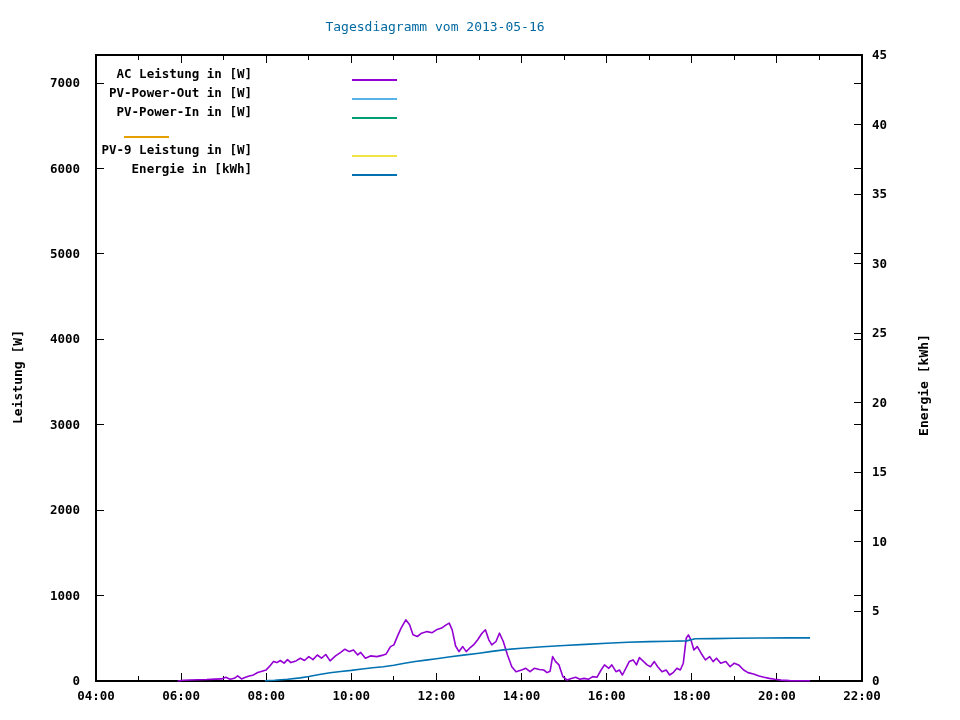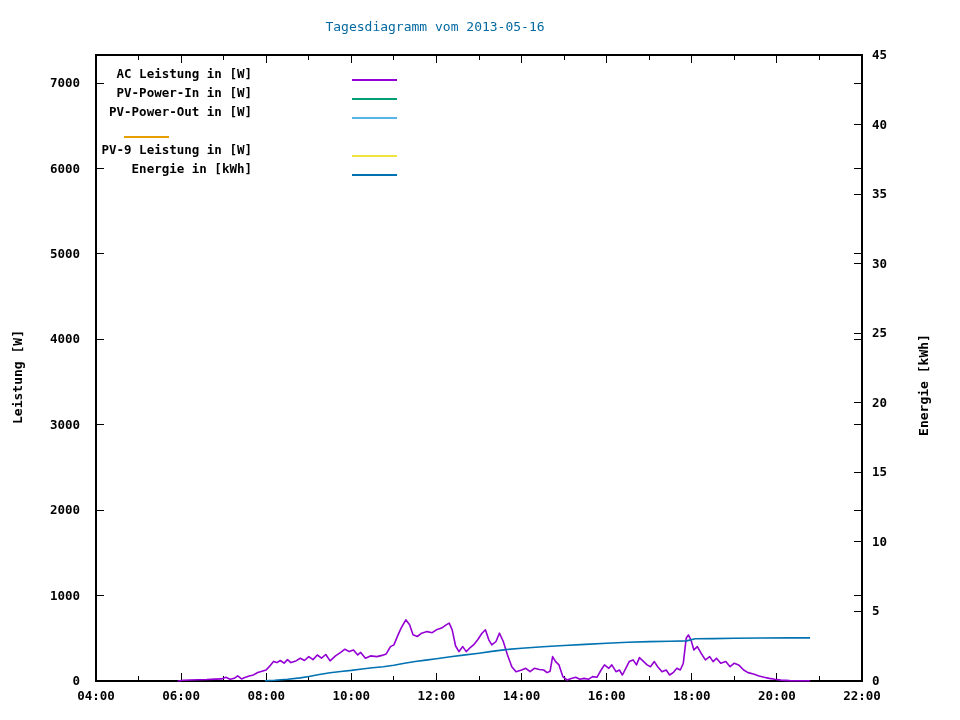--- a/index.html
+++ b/index.html
@@ -159,26 +159,26 @@
       <polyline points="177.7,681.0 183.2,680.3 189.6,680.0 198.1,679.7 206.6,679.5 215.2,679.1 221.5,678.9 225.8,677.2 230.1,679.3 234.3,678.3 237.7,675.9 241.5,678.9 244.9,677.4 249.2,676.0 253.5,674.9 257.7,672.5 262.0,671.2 266.2,669.9 270.5,665.2 273.5,661.4 276.9,662.6 280.3,660.5 284.1,663.1 287.5,659.6 290.9,662.6 296.0,660.9 300.3,658.2 304.5,660.5 308.8,656.6 313.0,659.6 317.3,655.0 321.5,658.1 325.8,654.5 330.1,660.9 335.2,656.2 340.7,652.4 344.9,649.2 349.2,651.6 353.5,649.9 357.7,654.9 360.7,652.4 365.4,658.2 370.5,655.9 376.9,656.6 382.0,655.4 386.2,653.9 390.5,646.6 393.9,644.9 397.3,636.6 401.1,628.1 405.8,619.8 409.6,624.8 413.0,634.8 417.3,636.5 421.6,633.2 427.1,631.6 432.2,632.7 436.4,629.8 441.6,628.1 445.8,625.1 449.2,623.1 452.2,629.8 455.6,646.0 459.0,651.6 462.8,646.6 466.2,651.6 469.6,648.2 473.5,644.9 477.7,639.8 482.0,633.2 485.4,629.8 488.8,639.8 491.8,644.9 496.0,641.5 499.4,633.2 503.3,641.5 507.5,654.9 511.8,666.7 516.0,671.7 521.6,670.0 525.8,668.3 530.1,671.7 534.3,668.3 539.4,669.5 543.7,670.0 547.1,672.6 550.1,671.2 552.6,656.6 555.6,661.6 559.0,664.9 562.8,676.6 567.1,680.0 571.3,678.4 575.6,677.3 579.9,679.3 584.1,678.4 588.4,679.3 592.6,676.6 596.9,677.3 601.1,670.0 604.5,664.9 608.8,668.3 611.8,664.9 616.0,671.7 619.4,670.0 622.4,675.0 625.8,668.3 629.2,661.6 633.1,659.9 636.5,664.9 639.4,657.6 643.7,661.6 647.1,664.9 650.5,666.7 654.3,661.6 657.7,666.7 662.0,671.7 666.2,670.0 669.6,675.0 673.5,672.3 676.9,668.3 680.3,670.0 683.3,663.2 686.2,638.3 688.4,634.9 690.9,639.8 693.9,649.9 697.3,646.6 701.1,653.2 705.4,659.9 709.7,656.6 713.1,661.6 716.5,658.2 720.7,663.2 725.8,661.6 730.1,666.7 734.3,663.2 738.6,664.9 743.7,670.0 748.0,672.6 753.5,674.0 759.0,676.0 764.1,677.3 769.2,678.4 774.8,679.3 781.1,680.1 789.7,680.6 798.2,680.7 810.1,680.8" fill="none" stroke="#9400D3" stroke-width="1.6" stroke-linejoin="round"></polyline>
       <polyline points="264.9,680.7 274.7,680.2 287.5,679.2 300.3,677.9 308.8,676.5 319.4,674.5 330.1,672.7 340.7,671.5 351.3,670.4 362.0,669.0 372.6,667.8 383.3,666.7 393.9,665.3 404.5,663.3 415.2,661.5 425.8,660.1 436.4,658.7 450.5,656.7 463.3,655.1 479.0,653.2 491.8,651.4 505.8,649.6 521.6,648.2 542.8,646.8 564.1,645.5 585.4,644.4 606.7,643.2 627.9,642.2 649.2,641.6 670.5,641.2 686.7,640.9 695.2,638.8 713.1,638.6 734.3,638.3 759.9,638.0 789.7,637.9 810.1,637.9" fill="none" stroke="#0072B2" stroke-width="1.6" stroke-linejoin="round"></polyline>
     </svg>
 
   <div id="legend">
       <div class="legend-row">
         <div class="legend-label">AC Leistung in [W]</div>
         <div class="legend-sample" style="background: rgb(148, 0, 211);"></div>
       </div>
       <div class="legend-row">
+        <div class="legend-label">PV-Power-Out in [W]</div>
+        <div class="legend-sample" style="background: rgb(86, 180, 233);"></div>
+      </div>
+      <div class="legend-row">
         <div class="legend-label">PV-Power-In in [W]</div>
         <div class="legend-sample" style="background: rgb(0, 158, 115);"></div>
-      </div>
-      <div class="legend-row">
-        <div class="legend-label">PV-Power-Out in [W]</div>
-        <div class="legend-sample" style="background: rgb(86, 180, 233);"></div>
       </div>
       <div class="legend-row">
         <div class="legend-sample" style="background: rgb(230, 159, 0);"></div>
       </div>
       <div class="legend-row">
         <div class="legend-label">PV-9 Leistung in [W]</div>
         <div class="legend-sample" style="background: rgb(240, 228, 66);"></div>
       </div>
       <div class="legend-row">
         <div class="legend-label">Energie in [kWh]</div>

